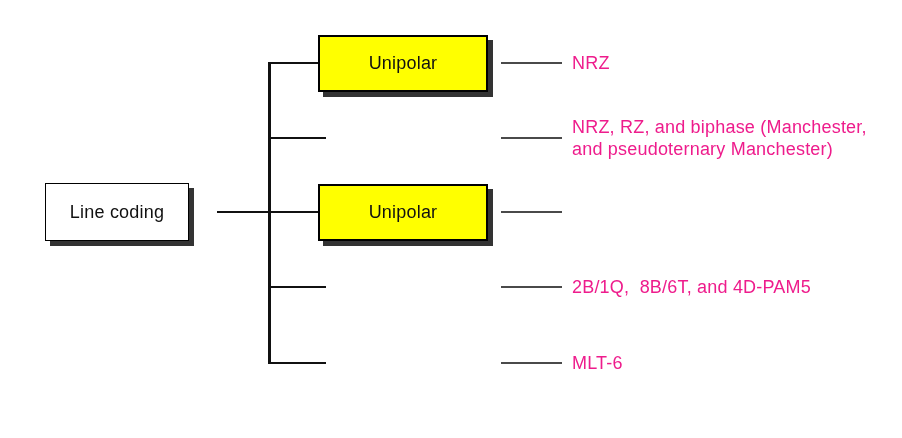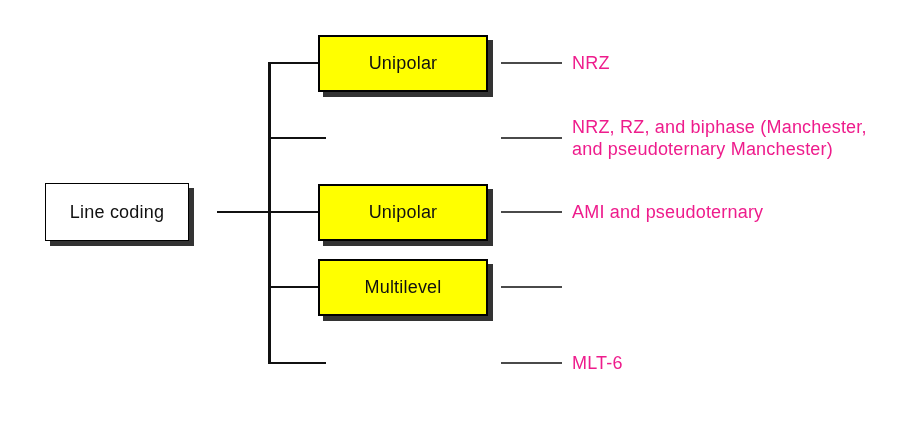--- a/index.html
+++ b/index.html
@@ -111,29 +111,26 @@
     <div class="desc">NRZ, RZ, and biphase (Manchester,
 and pseudoternary Manchester)</div>
   </div>
 
   <div class="row" style="--cy:212px">
     <div class="branch-line"></div>
     <div class="node">
       <span class="node-label">Unipolar</span>
     </div>
     <div class="desc-line"></div>
-    <div class="desc">AMI and pseudoternary</div>
   </div>
 
   <div class="row" style="--cy:287px">
     <div class="branch-line"></div>
-    <div class="node">
-      <span class="node-label">Multilevel</span>
-    </div>
     <div class="desc-line"></div>
+    <div class="desc">2B/1Q,  8B/6T, and 4D-PAM5</div>
   </div>
 
   <div class="row" style="--cy:363px">
     <div class="branch-line"></div>
     <div class="desc-line"></div>
     <div class="desc">MLT-6</div>
   </div>
 
 </div>
 

